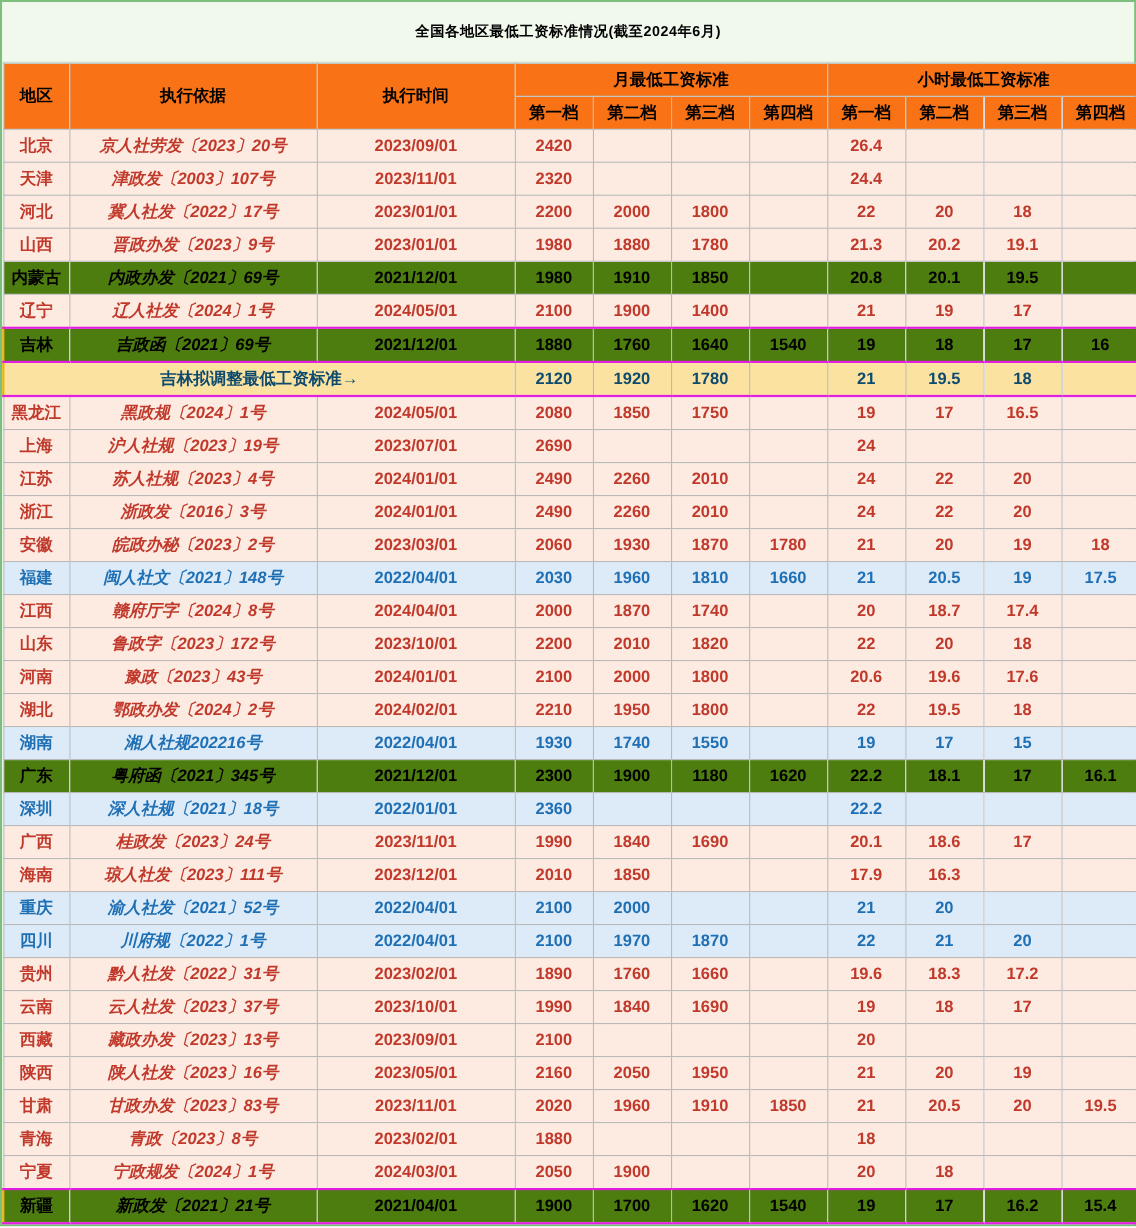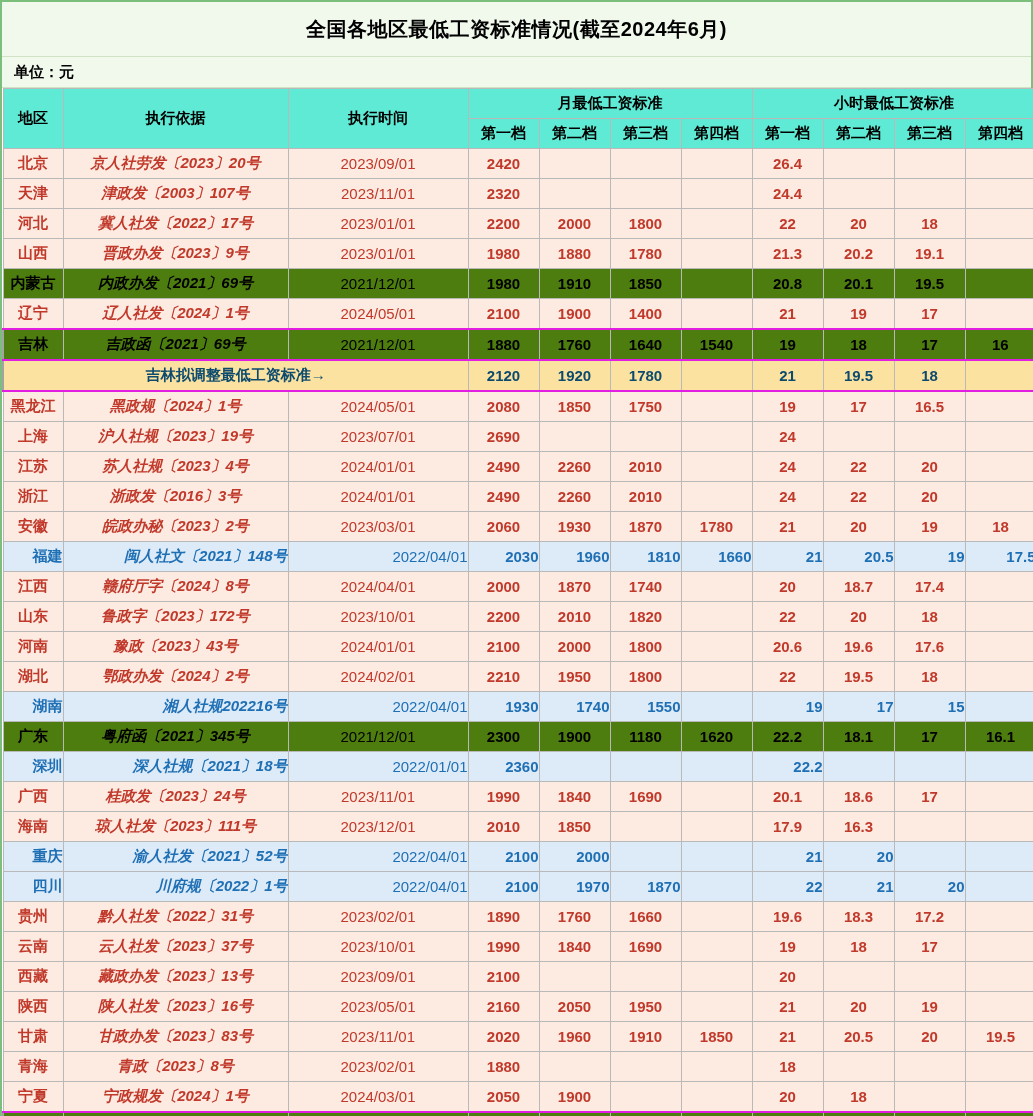--- a/index.html
+++ b/index.html
@@ -19,21 +19,21 @@
   }
   .title-bar {
     height: 54px;
     display: flex;
     align-items: center;
     justify-content: center;
     background: #f1f8ec;
     border-bottom: 1px solid #cfe3c4;
   }
   .title-bar .title {
-    font-size: 20px;
+    font-size: 13px;
     font-weight: bold;
     color: #000000;
     letter-spacing: 0.5px;
   }
   .unit-bar {
     height: 30px;
     display: flex;
     align-items: center;
     padding-left: 12px;
     background: #f1f8ec;
@@ -50,71 +50,68 @@
   table.wage th, table.wage td {
     border: 1px solid #b9b9b9;
     text-align: center;
     vertical-align: middle;
     padding: 0;
     height: 29px;
     overflow: hidden;
     white-space: nowrap;
   }
   thead th {
-    background: #5eead4;
+    background: #f97316;
     font-weight: bold;
     color: #000000;
     font-size: 15px;
   }
   .col-region   { width: 60px; }
   .col-basis    { width: 225px; }
   .col-date     { width: 180px; }
   .col-lvl      { width: 71px; }
   td.region {
     font-weight: bold;
   }
   td.basis {
     font-weight: bold;
     font-style: italic;
   }
   td.date {
-    font-weight: normal;
+    font-weight: bold;
   }
   td.num {
     font-weight: bold;
   }
   
   tr.c-red td { background: #fdeae0; color: #c0392b; }
   tr.c-red td.date { color: #c0392b; }
   tr.c-black td { background: #4d7c0f; color: #000000; }
-  tr.c-blue td { background: #dcebf7; color: #1f6fb5; text-align: right; }
+  tr.c-blue td { background: #dcebf7; color: #1f6fb5; }
   tr.c-yellow td { background: #fbe2a0; color: #0c4a6e; }
 
   tr.hl td { border-top: 2px solid #e21ee2; border-bottom: 2px solid #e21ee2; }
-  tr.hl td:first-child { border-left: 2px solid #a3a3a3; margin-left: 38px; }
+  tr.hl td:first-child { border-left: 2px solid #eab308; margin-left: 38px; }
   tr.hl td:last-child { border-right: 2px solid #e21ee2; }
   tr.hl-mid td { border-top: none; }
 
   td.note {
     font-weight: bold;
     text-align: center;
   }
 </style>
 </head>
 <body>
 
 <div class="sheet">
 
   <div class="title-bar">
     <div class="title">全国各地区最低工资标准情况(截至2024年6月)</div>
   </div>
 
-  <div class="unit-bar">
-    <span>单位：元</span>
-  </div>
 
   <table class="wage">
     <colgroup>
       <col class="col-region">
       <col class="col-basis">
       <col class="col-date">
       <col class="col-lvl">
         <col class="col-lvl">
         <col class="col-lvl">
         <col class="col-lvl">

